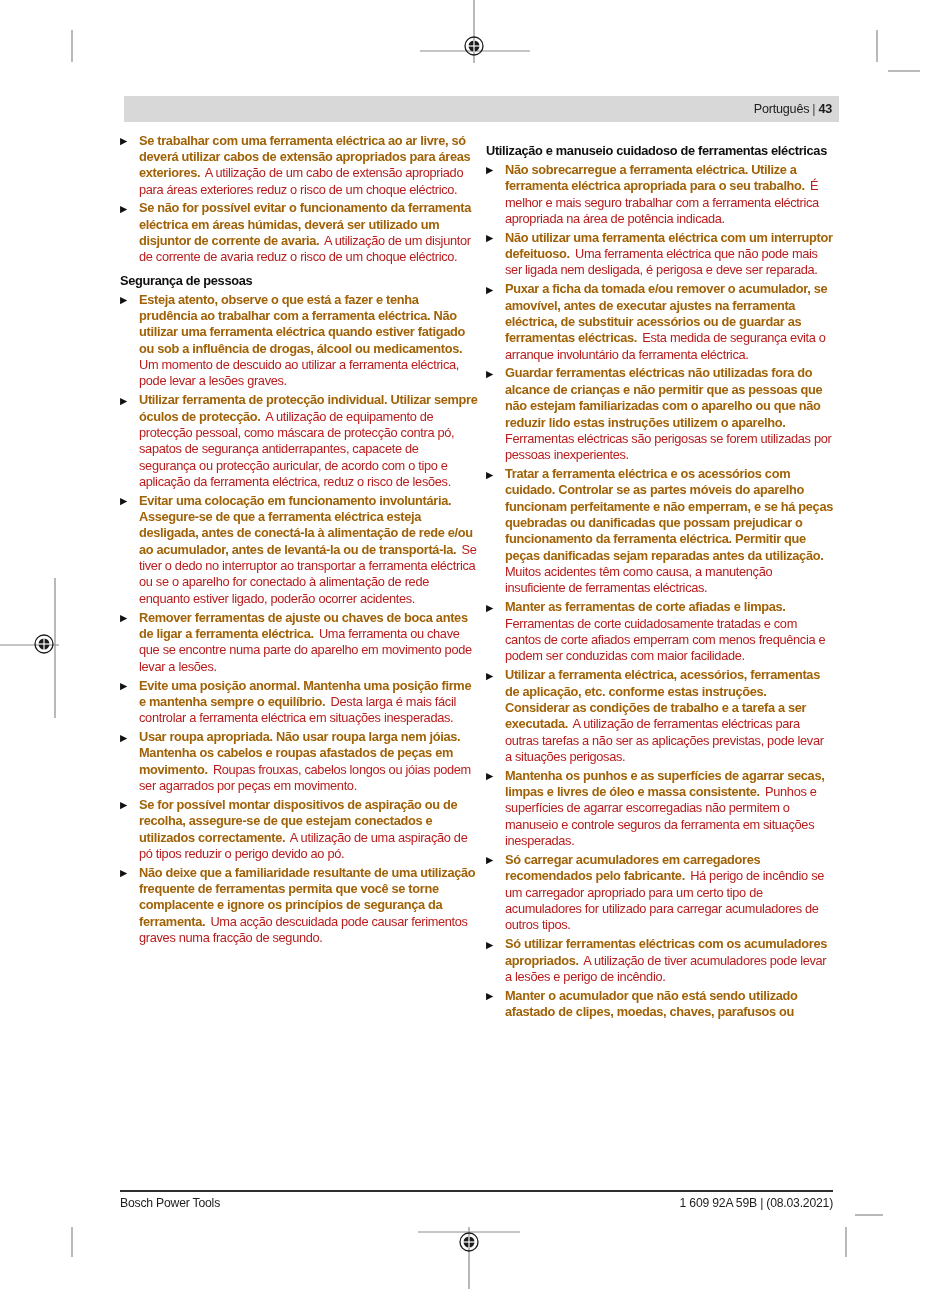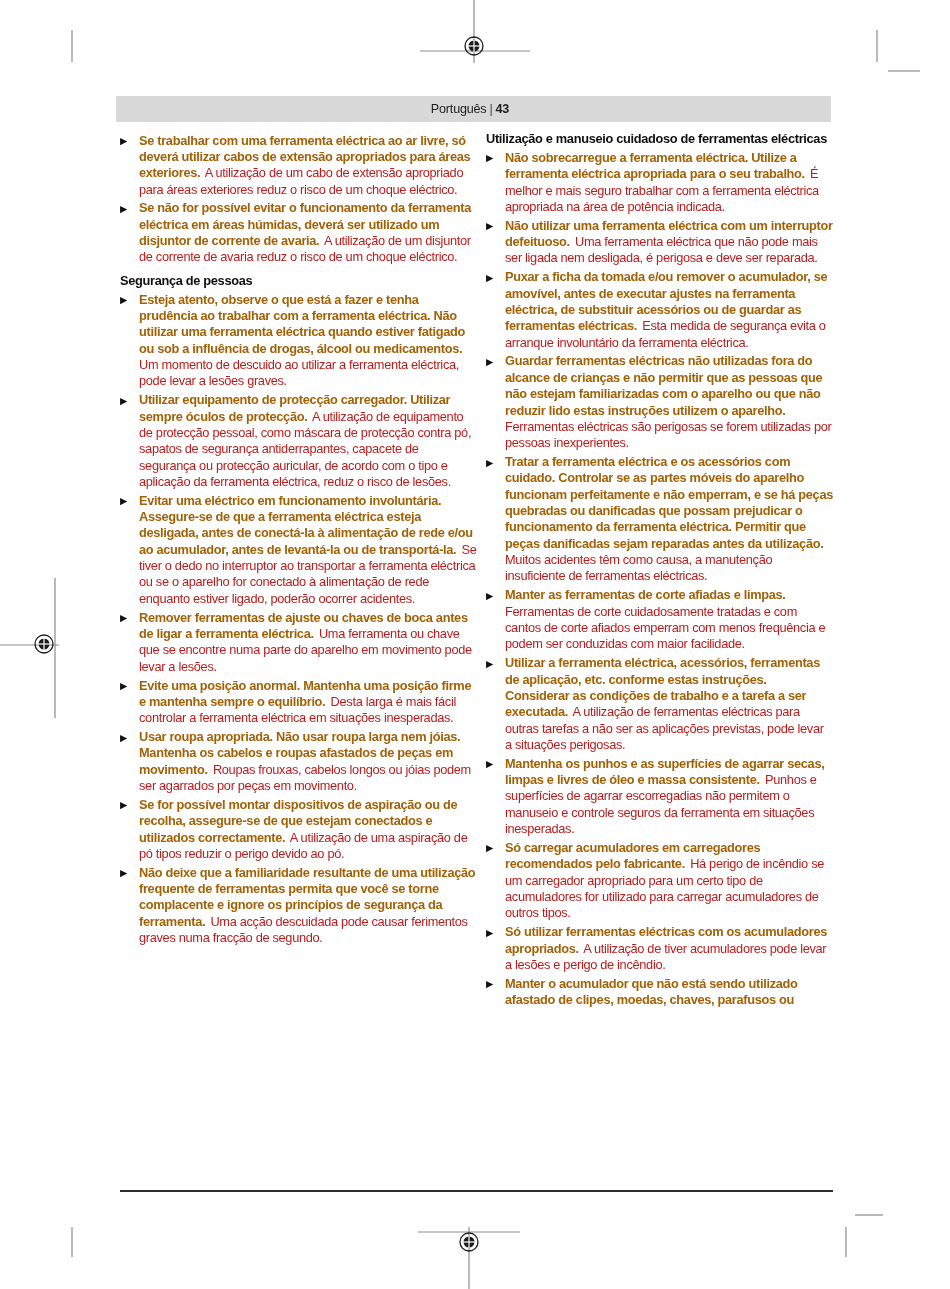--- a/index.html
+++ b/index.html
@@ -2,40 +2,40 @@
 <html><head>
 <meta charset="utf-8">
 <style>
   html,body { margin:0; padding:0; background:#ffffff; }
   .page {
     position:relative; width:950px; height:1289px; background:#ffffff;
     font-family:"Liberation Sans", sans-serif; overflow:hidden;
   }
   
   .header-bar {
-    position:absolute; left:116px; top:96px; width:715px; height:26px;
-    background:#d8d8d8; text-align:center; line-height:26px;
+    position:absolute; left:124px; top:96px; width:715px; height:26px;
+    background:#d8d8d8; text-align:right; line-height:26px;
     font-size:12.6px; color:#1d1d1d; padding-right:7px; box-sizing:border-box;
     letter-spacing:-0.2px;
   }
   .header-bar .pnum { font-weight:bold; }
   .header-bar .div { margin:0 3px; color:#444; }
   
   .col {
     position:absolute; top:130px;
     font-size:12.8px; line-height:16.35px; letter-spacing:-0.32px;
     color:#242424; text-align:left;
   }
   .col-left  { left:120px; width:358px; }
   .col-right { left:486px; width:347px; top:131px; }
   .col h3 {
     font-size:12.8px; line-height:16.35px; margin:7px 0 2px 0;
     color:#0f0f0f; font-weight:bold; letter-spacing:-0.32px;
   }
-  .col h3.first { margin-top:0; }
+  .col h3.first { margin-top:12px; }
   .bullet { position:relative; padding-left:19px; margin:2.5px 0 0 0; }
   .tri {
     position:absolute; left:0; top:0.5px; font-size:9.5px; color:#111;
     letter-spacing:0;
   }
   .b { font-weight:bold; color:#a16207; margin-right:2px; }
   .r { color:#b91c1c; }
   
   .footer-rule {
     position:absolute; left:120px; top:1190px; width:713px; height:2px;
@@ -104,26 +104,26 @@
 
     <h3>Segurança de pessoas</h3>
 
     <div class="bullet">
       <span class="tri">▶</span>
       <span class="b">Esteja atento, observe o que está a fazer e tenha prudência ao trabalhar com a ferramenta eléctrica. Não utilizar uma ferramenta eléctrica quando estiver fatigado ou sob a influência de drogas, álcool ou medicamentos.</span>
       <span class="r">Um momento de descuido ao utilizar a ferramenta eléctrica, pode levar a lesões graves.</span>
     </div>
     <div class="bullet">
       <span class="tri">▶</span>
-      <span class="b">Utilizar equipamento de protecção carregador. Utilizar sempre óculos de protecção.</span>
+      <span class="b">Utilizar ferramenta de protecção individual. Utilizar sempre óculos de protecção.</span>
       <span class="r">A utilização de equipamento de protecção pessoal, como máscara de protecção contra pó, sapatos de segurança antiderrapantes, capacete de segurança ou protecção auricular, de acordo com o tipo e aplicação da ferramenta eléctrica, reduz o risco de lesões.</span>
     </div>
     <div class="bullet">
       <span class="tri">▶</span>
-      <span class="b">Evitar uma eléctrico em funcionamento involuntária. Assegure-se de que a ferramenta eléctrica esteja desligada, antes de conectá-la à alimentação de rede e/ou ao acumulador, antes de levantá-la ou de transportá-la.</span>
+      <span class="b">Evitar uma colocação em funcionamento involuntária. Assegure-se de que a ferramenta eléctrica esteja desligada, antes de conectá-la à alimentação de rede e/ou ao acumulador, antes de levantá-la ou de transportá-la.</span>
       <span class="r">Se tiver o dedo no interruptor ao transportar a ferramenta eléctrica ou se o aparelho for conectado à alimentação de rede enquanto estiver ligado, poderão ocorrer acidentes.</span>
     </div>
     <div class="bullet">
       <span class="tri">▶</span>
       <span class="b">Remover ferramentas de ajuste ou chaves de boca antes de ligar a ferramenta eléctrica.</span>
       <span class="r">Uma ferramenta ou chave que se encontre numa parte do aparelho em movimento pode levar a lesões.</span>
     </div>
     <div class="bullet">
       <span class="tri">▶</span>
       <span class="b">Evite uma posição anormal. Mantenha uma posição firme e mantenha sempre o equilíbrio.</span>
@@ -203,20 +203,24 @@
       <span class="r">A utilização de tiver acumuladores pode levar a lesões e perigo de incêndio.</span>
     </div>
     <div class="bullet">
       <span class="tri">▶</span>
       <span class="b">Manter o acumulador que não está sendo utilizado afastado de clipes, moedas, chaves, parafusos ou</span>
       <span class="r"></span>
     </div>
   </section>
 
   <div class="footer-rule"></div>
+  <div class="footer">
+    <span>Bosch Power Tools</span>
+    <span class="right">1 609 92A 59B | (08.03.2021)</span>
+  </div>
 
   <svg class="mark" style="left:58px; top:1217px;" width="30" height="50">
     <line x1="14" y1="10" x2="14" y2="40"></line>
   </svg>
 
   <svg class="mark" style="left:408px; top:1227px;" width="130" height="62">
     <line x1="61" y1="0" x2="61" y2="62"></line>
     <line x1="10" y1="5" x2="112" y2="5"></line>
     <circle class="ring" cx="61" cy="15" r="9"></circle>
     <circle class="disc" cx="61" cy="15" r="5.5"></circle>

